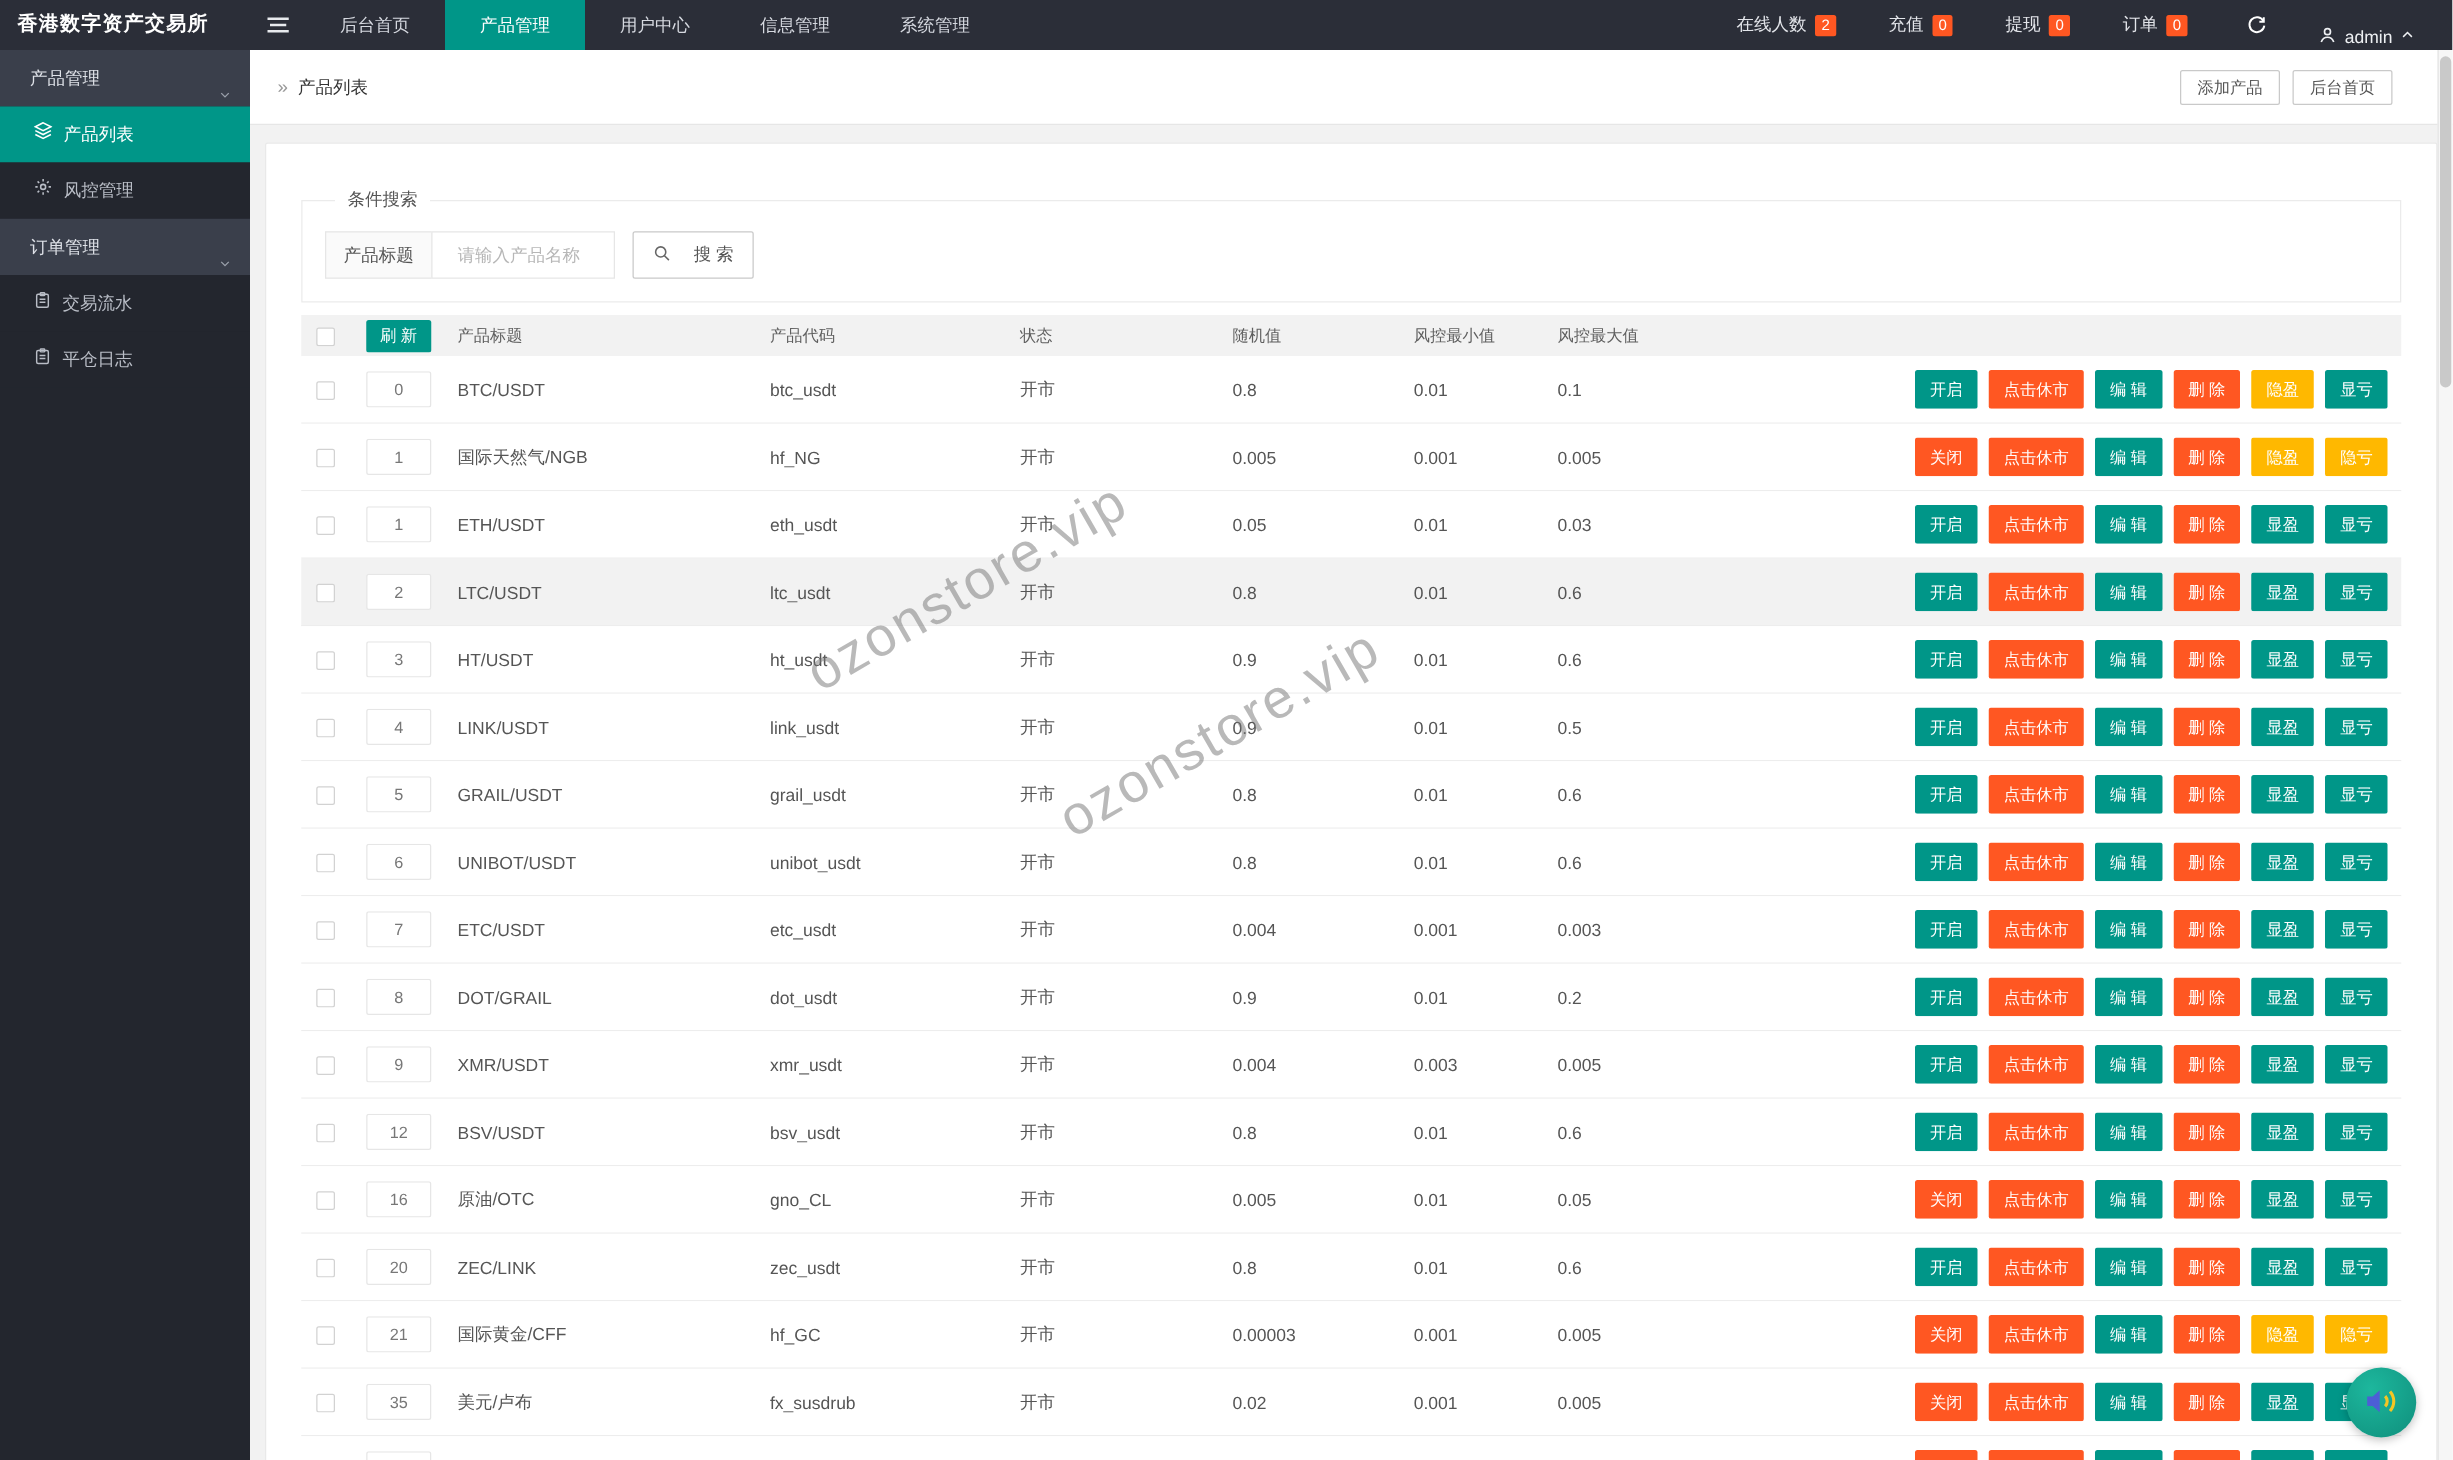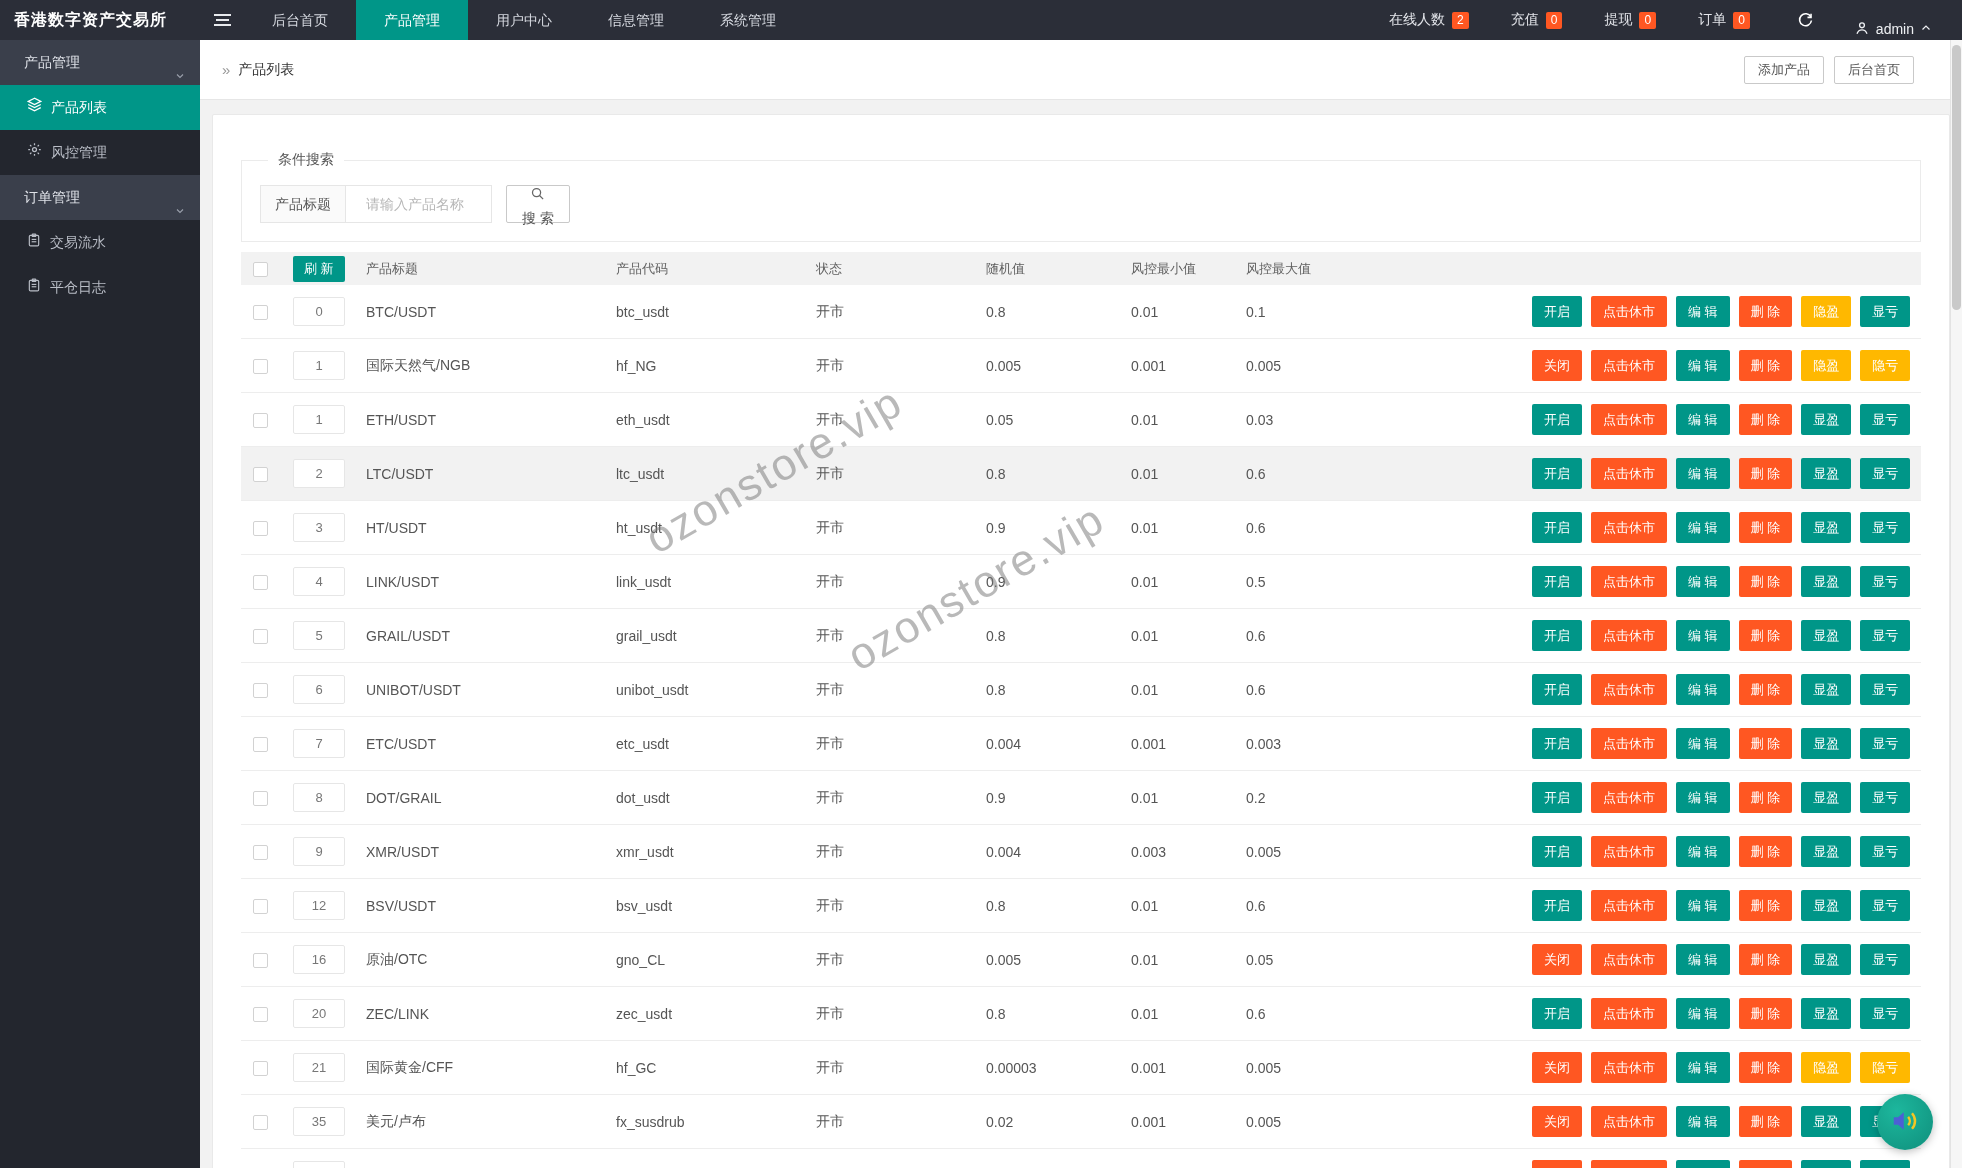--- a/index.html
+++ b/index.html
@@ -40,21 +40,21 @@
   .btn-plain { height:28px; line-height:26px; padding:0 13px; background:#fff; border:1px solid #c9c9c9; border-radius:2px; color:#555; font-size:13px; cursor:pointer; }
   .content { flex:1; padding:14px 12px 0 12px; overflow:hidden; }
   .panel { background:#fff; border:1px solid #e9e9e9; border-radius:2px; height:1100px; padding:36px 28px 0 28px; position:relative; }
   
   fieldset.search-box { border:1px solid #ebebeb; margin:0; padding:16px 18px 18px 18px; }
   fieldset.search-box legend { color:#555; font-size:14px; padding:0 10px; margin-left:8px; }
   .search-row { display:flex; align-items:center; }
   .field-label { height:38px; line-height:36px; padding:0 14px; background:#fafafa; border:1px solid #e6e6e6; color:#555; font-size:14px; }
   .field-input { height:38px; width:147px; border:1px solid #e6e6e6; margin-left:-1px; padding:0 20px; font-size:14px; color:#555; outline:none; font-family:inherit; }
   .field-input::placeholder { color:#b7b7b7; }
-  .btn-search { margin-left:14px; height:38px; padding:0 15px; background:#fff; border:1px solid #c9c9c9; border-radius:2px; color:#555; font-size:14px; display:flex; align-items:center; gap:6px; cursor:pointer;flex-direction:column; }
+  .btn-search { margin-left:14px; height:38px; padding:0 15px; background:#fff; border:1px solid #c9c9c9; border-radius:2px; color:#555; font-size:14px; display:flex; align-items:center; gap:18px; cursor:pointer; }
   
   .table { margin-top:10px; }
   .thead, .trow { display:flex; align-items:center; }
   .thead { height:33px; background:#f2f2f2; color:#5f5f5f; font-size:13px; }
   .trow { height:54px; border-bottom:1px solid #ededed; font-size:14px; color:#555; background:#fff; }
   .trow.hl { background:#f2f2f2; }
   .cell { padding-left:10px; overflow:hidden; white-space:nowrap; }
   .c1 { width:42px; padding-left:12px; }
   .c2 { width:73px; }
   .c3 { width:250px; }

